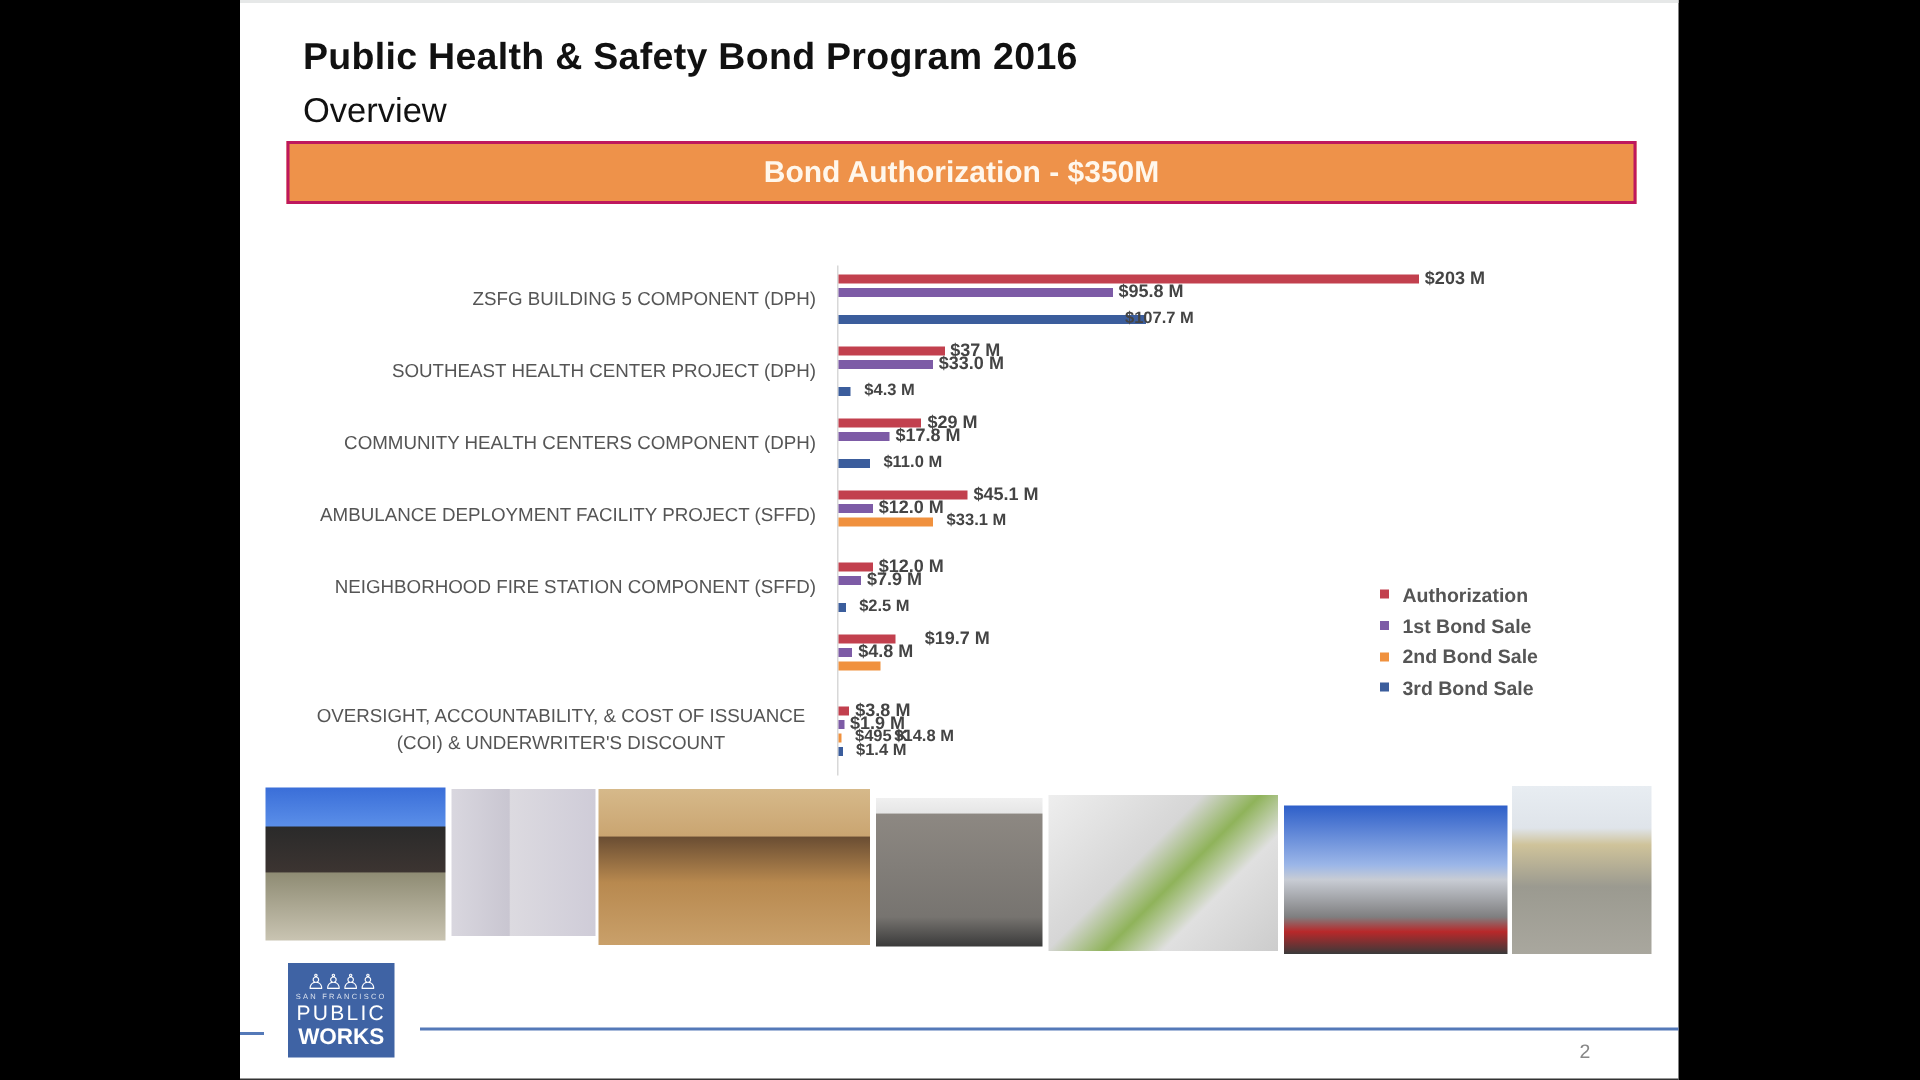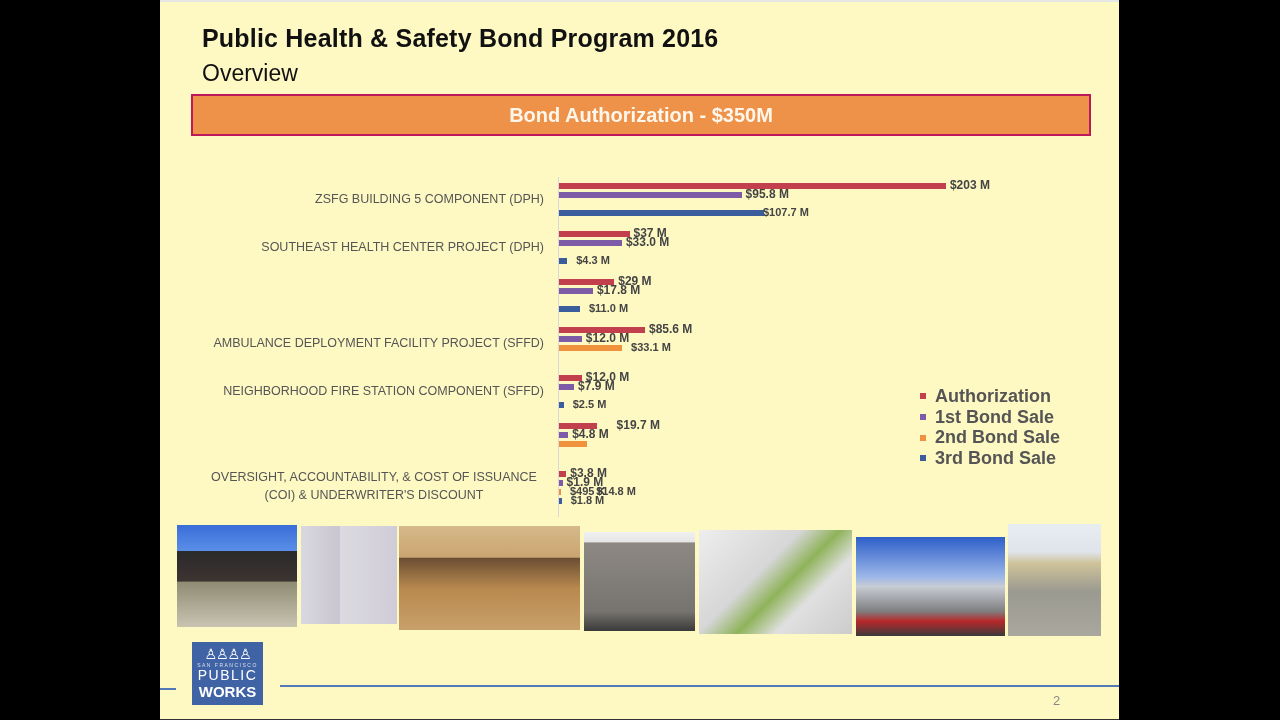--- a/index.html
+++ b/index.html
@@ -1,32 +1,32 @@
 <!DOCTYPE html>
 <html><head>
 <meta charset="utf-8">
 <style>
   html, body { margin:0; padding:0; }
   body { width:1280px; height:720px; background:#000; position:relative; overflow:hidden; font-family:"Liberation Sans", "DejaVu Sans", sans-serif; }
-  .slide { position:absolute; left:160px; top:0; width:959px; height:720px; background:#fef9c3; border-top:2px solid #e6e8e8; box-sizing:border-box;padding-left:40px; }
+  .slide { position:absolute; left:160px; top:0; width:959px; height:720px; background:#ffffff; border-top:2px solid #e6e8e8; box-sizing:border-box;padding-left:40px; }
   .title { position:absolute; left:42px; top:22px; font-size:25px; font-weight:bold; color:#111; letter-spacing:0.2px; }
   .subtitle { position:absolute; left:42px; top:58px; font-size:23px; color:#111; }
   .banner { position:absolute; left:31px; top:92px; width:896px; height:38px; background:#ee924a; border:2px solid #be185d; box-sizing:content-box; display:flex; align-items:center; justify-content:center; }
   .banner span { color:#fff7ec; font-weight:bold; font-size:20px; }
   .sales { position:absolute; left:0; top:146px; width:959px; text-align:center; font-size:12.5px; font-weight:bold; color:#555; }
   .sales .item { margin:0 9px; }
   .sales sup { font-size:8px; }
   .chart { position:absolute; left:0; top:170px; width:959px; height:345px; }
   .axis { position:absolute; left:398px; top:5px; width:1px; height:340px; background:#d8d8d8; }
   .cat-label { position:absolute; right:575px; text-align:right; font-size:12.5px; font-weight:normal; color:#555; line-height:18px; white-space:nowrap; }
   .bar { position:absolute; left:399px; height:6px; }
   .val { position:absolute; font-size:11px; font-weight:bold; color:#444; white-space:nowrap; line-height:12px; }
   .val.big { font-size:12px; }
   .legend { position:absolute; left:760px; top:214px; }
-  .legend .li { display:flex; align-items:center; height:20.7px; font-size:18px; font-weight:bold; color:#555; }
+  .legend .li { display:flex; align-items:center; height:20.7px; font-size:13px; font-weight:bold; color:#555; }
   .legend .sw { width:6px; height:6px; margin-right:9px; }
   .photos { position:absolute; left:0; top:0; }
   .photo { position:absolute; overflow:hidden; }
   .logo { position:absolute; left:32px; top:640px; width:71px; height:63px; background:#3f63a4; color:#fff; text-align:center; }
   .logo .figs { font-size:14px; line-height:16px; margin-top:4px; letter-spacing:-1px; }
   .logo .sf { font-size:5px; letter-spacing:1.5px; opacity:.8; line-height:6px; }
   .logo .pub { font-size:14px; letter-spacing:1.5px; line-height:15px; }
   .logo .works { font-size:15px; font-weight:bold; line-height:17px; }
   .line-l { position:absolute; left:0; top:686px; width:16px; height:2px; background:#5479b8; }
   .line-r { position:absolute; left:120px; top:683px; width:839px; height:2px; background:#5479b8; }
@@ -62,37 +62,38 @@
           <span class="sw" style="background: rgb(59, 93, 156);"></span>
           <span>3rd Bond Sale</span>
         </div>
       </div>
   <div class="cat-label" style="top: 18px;">ZSFG BUILDING 5 COMPONENT (DPH)</div>
       <div class="bar" style="top: 11px; width: 386.918px; background: rgb(194, 64, 78);"></div>
       <div class="val big" style="top: 7px; left: 789.918px;">$203 M</div>
       <div class="bar" style="top: 20px; width: 182.595px; background: rgb(125, 91, 166);"></div>
       <div class="val big" style="top: 16px; left: 585.595px;">$95.8 M</div>
       <div class="bar" style="top: 38px; width: 205.276px; background: rgb(59, 93, 156);"></div>
-      <div class="val" style="top: 34px; left: 603px;">$107.7 M</div>
+      <div class="val" style="top: 34px; left: 590px;">$107.7 M</div>
       <div class="cat-label" style="top: 66px;">SOUTHEAST HEALTH CENTER PROJECT (DPH)</div>
       <div class="bar" style="top: 59px; width: 70.522px; background: rgb(194, 64, 78);"></div>
       <div class="val big" style="top: 55px; left: 473.522px;">$37 M</div>
       <div class="bar" style="top: 68px; width: 62.898px; background: rgb(125, 91, 166);"></div>
       <div class="val big" style="top: 64px; left: 465.898px;">$33.0 M</div>
       <div class="bar" style="top: 86px; width: 8.1958px; background: rgb(59, 93, 156);"></div>
       <div class="val" style="top: 82px; left: 416.196px;">$4.3 M</div>
+      <div class="cat-label" style="top: 114px;">COMMUNITY HEALTH CENTERS COMPONENT (DPH)</div>
       <div class="bar" style="top: 107px; width: 55.274px; background: rgb(194, 64, 78);"></div>
       <div class="val big" style="top: 103px; left: 458.274px;">$29 M</div>
       <div class="bar" style="top: 116px; width: 33.9268px; background: rgb(125, 91, 166);"></div>
       <div class="val big" style="top: 112px; left: 436.927px;">$17.8 M</div>
       <div class="bar" style="top: 134px; width: 20.966px; background: rgb(59, 93, 156);"></div>
       <div class="val" style="top: 130px; left: 428.966px;">$11.0 M</div>
       <div class="cat-label" style="top: 162px;">AMBULANCE DEPLOYMENT FACILITY PROJECT (SFFD)</div>
       <div class="bar" style="top: 155px; width: 85.9606px; background: rgb(194, 64, 78);"></div>
-      <div class="val big" style="top: 151px; left: 488.961px;">$85.6 M</div>
+      <div class="val big" style="top: 151px; left: 488.961px;">$45.1 M</div>
       <div class="bar" style="top: 164px; width: 22.872px; background: rgb(125, 91, 166);"></div>
       <div class="val big" style="top: 160px; left: 425.872px;">$12.0 M</div>
       <div class="bar" style="top: 173px; width: 63.0886px; background: rgb(240, 145, 62);"></div>
       <div class="val" style="top: 169px; left: 471.089px;">$33.1 M</div>
       <div class="cat-label" style="top: 210px;">NEIGHBORHOOD FIRE STATION COMPONENT (SFFD)</div>
       <div class="bar" style="top: 203px; width: 22.872px; background: rgb(194, 64, 78);"></div>
       <div class="val big" style="top: 199px; left: 425.872px;">$12.0 M</div>
       <div class="bar" style="top: 212px; width: 15.0574px; background: rgb(125, 91, 166);"></div>
       <div class="val big" style="top: 208px; left: 418.057px;">$7.9 M</div>
       <div class="bar" style="top: 230px; width: 4.765px; background: rgb(59, 93, 156);"></div>
@@ -104,21 +105,21 @@
       <div class="bar" style="top: 269px; width: 28.2088px; background: rgb(240, 145, 62);"></div>
       <div class="val" style="top: 265px; left: 436.209px; margin-top: 48px;">$14.8 M</div>
       <div class="cat-label" style="white-space: normal; width: 340px; text-align: center; top: 296px;">OVERSIGHT, ACCOUNTABILITY, &amp; COST OF ISSUANCE (COI) &amp; UNDERWRITER'S DISCOUNT</div>
       <div class="bar" style="top: 299px; width: 7.2428px; background: rgb(194, 64, 78);"></div>
       <div class="val big" style="top: 295px; left: 410.243px;">$3.8 M</div>
       <div class="bar" style="top: 308px; width: 3.6214px; background: rgb(125, 91, 166);"></div>
       <div class="val big" style="top: 304px; left: 406.621px;">$1.9 M</div>
       <div class="bar" style="top: 317px; width: 2px; background: rgb(240, 145, 62);"></div>
       <div class="val" style="top: 313px; left: 410px;">$495 K</div>
       <div class="bar" style="top: 326px; width: 2.6684px; background: rgb(59, 93, 156);"></div>
-      <div class="val" style="top: 322px; left: 410.668px;">$1.8 M</div>
+      <div class="val" style="top: 322px; left: 410.668px;">$1.4 M</div>
     </div>
 
   <div class="photos" id="photos">
       <div class="photo" style="left: 17px; top: 523px; width: 120px; height: 102px; background: linear-gradient(rgb(58, 110, 216) 0%, rgb(90, 142, 232) 25%, rgb(42, 42, 42) 26%, rgb(60, 52, 49) 55%, rgb(143, 140, 116) 56%, rgb(201, 196, 178) 100%);"></div>
       <div class="photo" style="left: 141px; top: 524px; width: 96px; height: 98px; background: linear-gradient(90deg, rgb(217, 215, 223) 0%, rgb(201, 198, 209) 40%, rgb(220, 218, 224) 41%, rgb(207, 204, 216) 100%);"></div>
       <div class="photo" style="left: 239px; top: 524px; width: 181px; height: 104px; background: linear-gradient(rgb(214, 185, 138) 0%, rgb(202, 165, 113) 30%, rgb(107, 78, 51) 31%, rgb(184, 137, 79) 60%, rgb(201, 160, 106) 100%);"></div>
       <div class="photo" style="left: 424px; top: 530px; width: 111px; height: 99px; background: linear-gradient(rgb(240, 240, 240) 0%, rgb(230, 230, 230) 10%, rgb(141, 136, 130) 11%, rgb(119, 116, 112) 80%, rgb(58, 58, 58) 100%);"></div>
       <div class="photo" style="left: 539px; top: 528px; width: 153px; height: 104px; background: linear-gradient(135deg, rgb(238, 238, 238) 0%, rgb(214, 214, 214) 40%, rgb(143, 179, 90) 55%, rgb(224, 224, 224) 70%, rgb(204, 204, 204) 100%);"></div>
       <div class="photo" style="left: 696px; top: 535px; width: 149px; height: 99px; background: linear-gradient(rgb(46, 95, 201) 0%, rgb(155, 182, 232) 40%, rgb(200, 204, 212) 50%, rgb(127, 127, 128) 75%, rgb(184, 40, 42) 85%, rgb(58, 58, 58) 100%);"></div>
       <div class="photo" style="left: 848px; top: 522px; width: 93px; height: 112px; background: linear-gradient(rgb(232, 237, 242) 0%, rgb(223, 228, 234) 25%, rgb(207, 195, 154) 35%, rgb(155, 154, 144) 60%, rgb(169, 167, 158) 100%);"></div>

